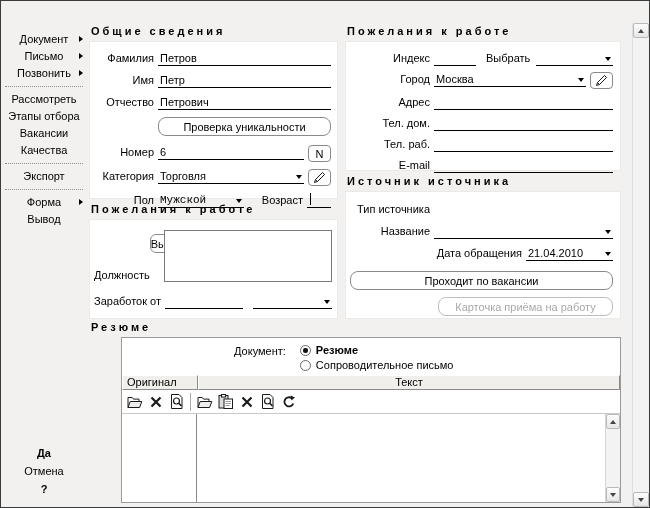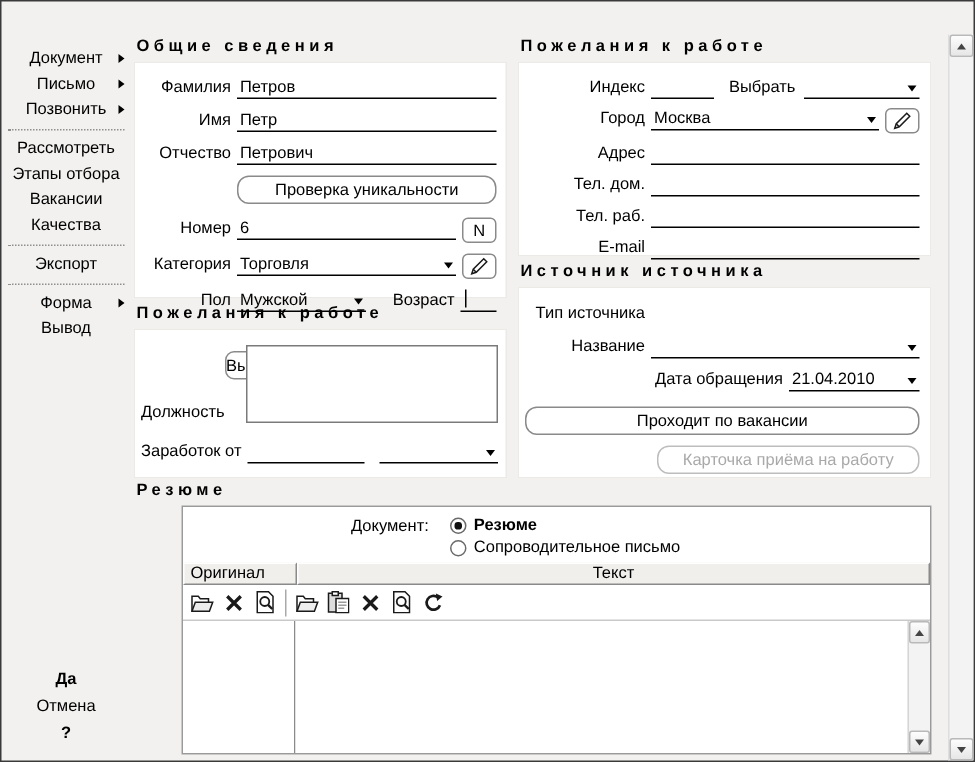--- a/index.html
+++ b/index.html
@@ -171,21 +171,21 @@
           </div>
           <div class="sq-btn">
             <svg width="13" height="13" viewBox="0 0 13 13">
                 <path d="M1.5 11.5 l1 -3 l7 -7 l2 2 l-7 7 z" fill="#fff" stroke="#1a1a1a"></path>
                 <path d="M2.5 8.5 l2 2" stroke="#1a1a1a"></path>
               </svg>
           </div>
         </div>
         <div class="frow">
           <span class="lbl">Пол</span>
-          <div class="combo" style="width:86px;">
+          <div class="combo" style="width:86px;font-family:Liberation Mono, monospace;">
             <span class="ctext">Мужской</span>
             <span class="arr-d"></span>
           </div>
           <span class="lbl" style="width:auto;flex:1;">Возраст</span>
           <div class="uin" style="width:24px;"><span class="caret"></span></div>
         </div>
       </div>
     </div>
 
     <div class="section" id="sec-wishes-left">

